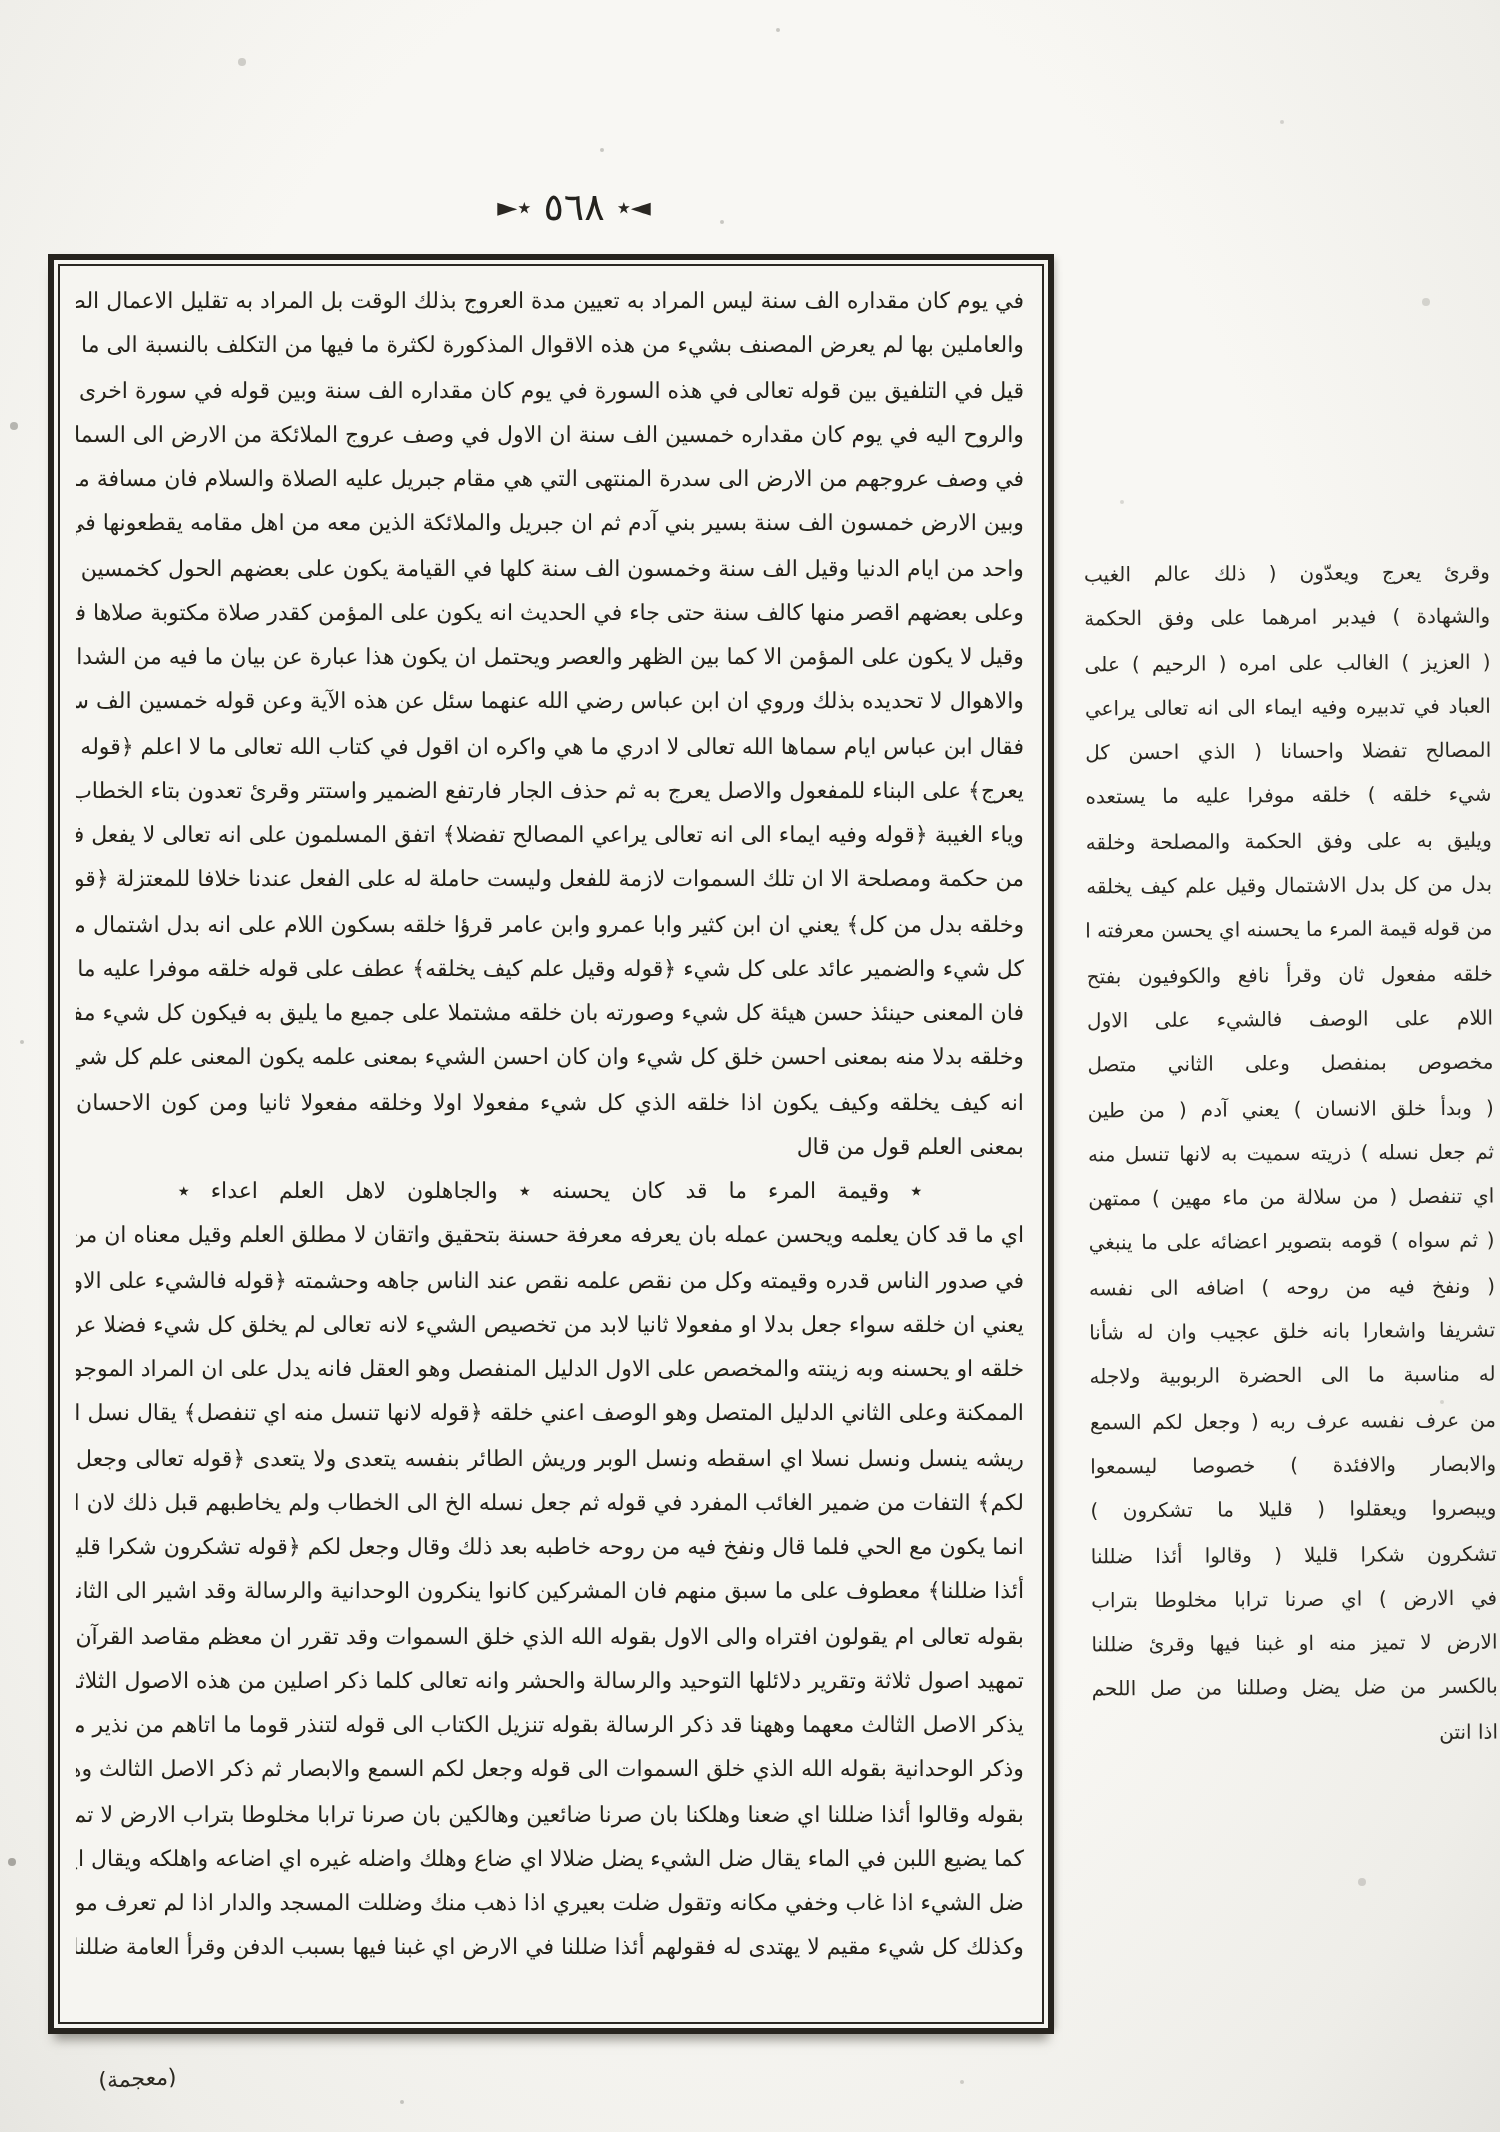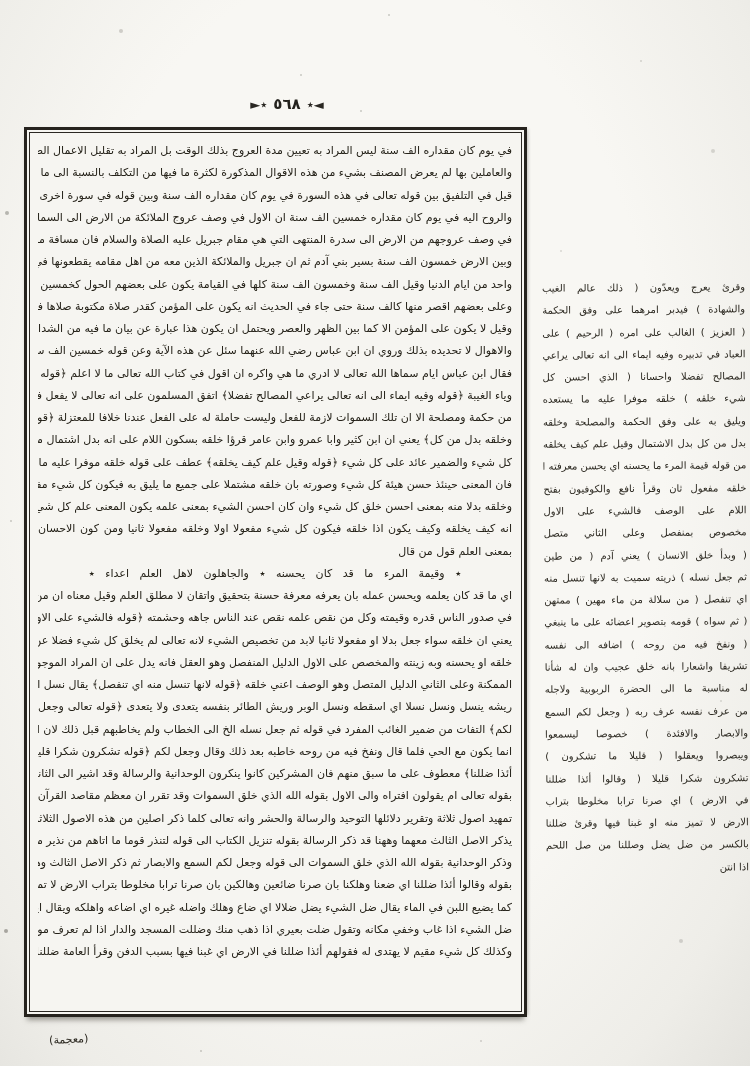--- a/index.html
+++ b/index.html
@@ -11,21 +11,21 @@
     color:#211f1a;
     -webkit-font-smoothing:antialiased;
   }
   
   #headpiece{
     position:absolute;left:228px;top:90px;width:118px;height:28px;
     display:flex;align-items:center;justify-content:center;gap:4px;
     direction:rtl;
   }
   .orn{font-size:13px;color:#2a2722;letter-spacing:-2px;line-height:1;}
-  #page-num{font-size:15px;font-weight:bold;color:#24221d;padding:0 2px;letter-spacing:2px;}
+  #page-num{font-size:19px;font-weight:normal;color:#24221d;padding:0 2px;letter-spacing:2px;}
   
   #frame{
     position:absolute;left:24px;top:127px;width:503px;height:890px;
     box-sizing:border-box;border:3px solid #26231e;background:#f6f5f1;
     box-shadow:0 6px 5px -3px rgba(70,68,60,.5), 3px 0 3px -2px rgba(70,68,60,.25);
   }
   #frame-inner{
     position:absolute;inset:2px;border:1px solid #2b2823;
     padding:7px 9px 0 8px;box-sizing:border-box;overflow:hidden;
   }
@@ -90,27 +90,28 @@
       <div class="line">والعاملين بها لم يعرض المصنف بشيء من هذه الاقوال المذكورة لكثرة ما فيها من التكلف بالنسبة الى ما ارتضاه</div>
       <div class="line">قيل في التلفيق بين قوله تعالى في هذه السورة في يوم كان مقداره الف سنة وبين قوله في سورة اخرى تعرج الملائكة</div>
       <div class="line">والروح اليه في يوم كان مقداره خمسين الف سنة ان الاول في وصف عروج الملائكة من الارض الى السماء والثاني</div>
       <div class="line">في وصف عروجهم من الارض الى سدرة المنتهى التي هي مقام جبريل عليه الصلاة والسلام فان مسافة ما بينهما</div>
       <div class="line">وبين الارض خمسون الف سنة بسير بني آدم ثم ان جبريل والملائكة الذين معه من اهل مقامه يقطعونها في يوم</div>
       <div class="line">واحد من ايام الدنيا وقيل الف سنة وخمسون الف سنة كلها في القيامة يكون على بعضهم الحول كخمسين الف سنة</div>
       <div class="line">وعلى بعضهم اقصر منها كالف سنة حتى جاء في الحديث انه يكون على المؤمن كقدر صلاة مكتوبة صلاها في الدنيا</div>
       <div class="line">وقيل لا يكون على المؤمن الا كما بين الظهر والعصر ويحتمل ان يكون هذا عبارة عن بيان ما فيه من الشدائد</div>
       <div class="line">والاهوال لا تحديده بذلك وروي ان ابن عباس رضي الله عنهما سئل عن هذه الآية وعن قوله خمسين الف سنة</div>
       <div class="line">فقال ابن عباس ايام سماها الله تعالى لا ادري ما هي واكره ان اقول في كتاب الله تعالى ما لا اعلم ﴿قوله وقرئ</div>
+      <div class="line">يعرج﴾ على البناء للمفعول والاصل يعرج به ثم حذف الجار فارتفع الضمير واستتر وقرئ تعدون بتاء الخطاب</div>
       <div class="line">وياء الغيبة ﴿قوله وفيه ايماء الى انه تعالى يراعي المصالح تفضلا﴾ اتفق المسلمون على انه تعالى لا يفعل فعلا خاليا</div>
       <div class="line">من حكمة ومصلحة الا ان تلك السموات لازمة للفعل وليست حاملة له على الفعل عندنا خلافا للمعتزلة ﴿قوله</div>
       <div class="line">وخلقه بدل من كل﴾ يعني ان ابن كثير وابا عمرو وابن عامر قرؤا خلقه بسكون اللام على انه بدل اشتمال من</div>
       <div class="line">كل شيء والضمير عائد على كل شيء ﴿قوله وقيل علم كيف يخلقه﴾ عطف على قوله خلقه موفرا عليه ما يستعد</div>
       <div class="line">فان المعنى حينئذ حسن هيئة كل شيء وصورته بان خلقه مشتملا على جميع ما يليق به فيكون كل شيء مفعولا به</div>
       <div class="line">وخلقه بدلا منه بمعنى احسن خلق كل شيء وان كان احسن الشيء بمعنى علمه يكون المعنى علم كل شيء قبل ان يخلقه</div>
-      <div class="line">انه كيف يخلقه وكيف يكون اذا خلقه فيكون كل شيء مفعولا اولا وخلقه مفعولا ثانيا ومن كون الاحسان</div>
+      <div class="line">انه كيف يخلقه وكيف يكون اذا خلقه الذي كل شيء مفعولا اولا وخلقه مفعولا ثانيا ومن كون الاحسان</div>
       <div class="line start">بمعنى العلم قول من قال</div>
       <div class="line center">٭ وقيمة المرء ما قد كان يحسنه ٭ والجاهلون لاهل العلم اعداء ٭</div>
       <div class="line">اي ما قد كان يعلمه ويحسن عمله بان يعرفه معرفة حسنة بتحقيق واتقان لا مطلق العلم وقيل معناه ان من زاد علمه زاد</div>
       <div class="line">في صدور الناس قدره وقيمته وكل من نقص علمه نقص عند الناس جاهه وحشمته ﴿قوله فالشيء على الاول﴾</div>
       <div class="line">يعني ان خلقه سواء جعل بدلا او مفعولا ثانيا لابد من تخصيص الشيء لانه تعالى لم يخلق كل شيء فضلا عن ان يحسن</div>
       <div class="line">خلقه او يحسنه وبه زينته والمخصص على الاول الدليل المنفصل وهو العقل فانه يدل على ان المراد الموجودات</div>
       <div class="line">الممكنة وعلى الثاني الدليل المتصل وهو الوصف اعني خلقه ﴿قوله لانها تنسل منه اي تنفصل﴾ يقال نسل الطائر</div>
       <div class="line">ريشه ينسل ونسل نسلا اي اسقطه ونسل الوبر وريش الطائر بنفسه يتعدى ولا يتعدى ﴿قوله تعالى وجعل</div>
       <div class="line">لكم﴾ التفات من ضمير الغائب المفرد في قوله ثم جعل نسله الخ الى الخطاب ولم يخاطبهم قبل ذلك لان الخطاب</div>
       <div class="line">انما يكون مع الحي فلما قال ونفخ فيه من روحه خاطبه بعد ذلك وقال وجعل لكم ﴿قوله تشكرون شكرا قليلا﴾</div>

